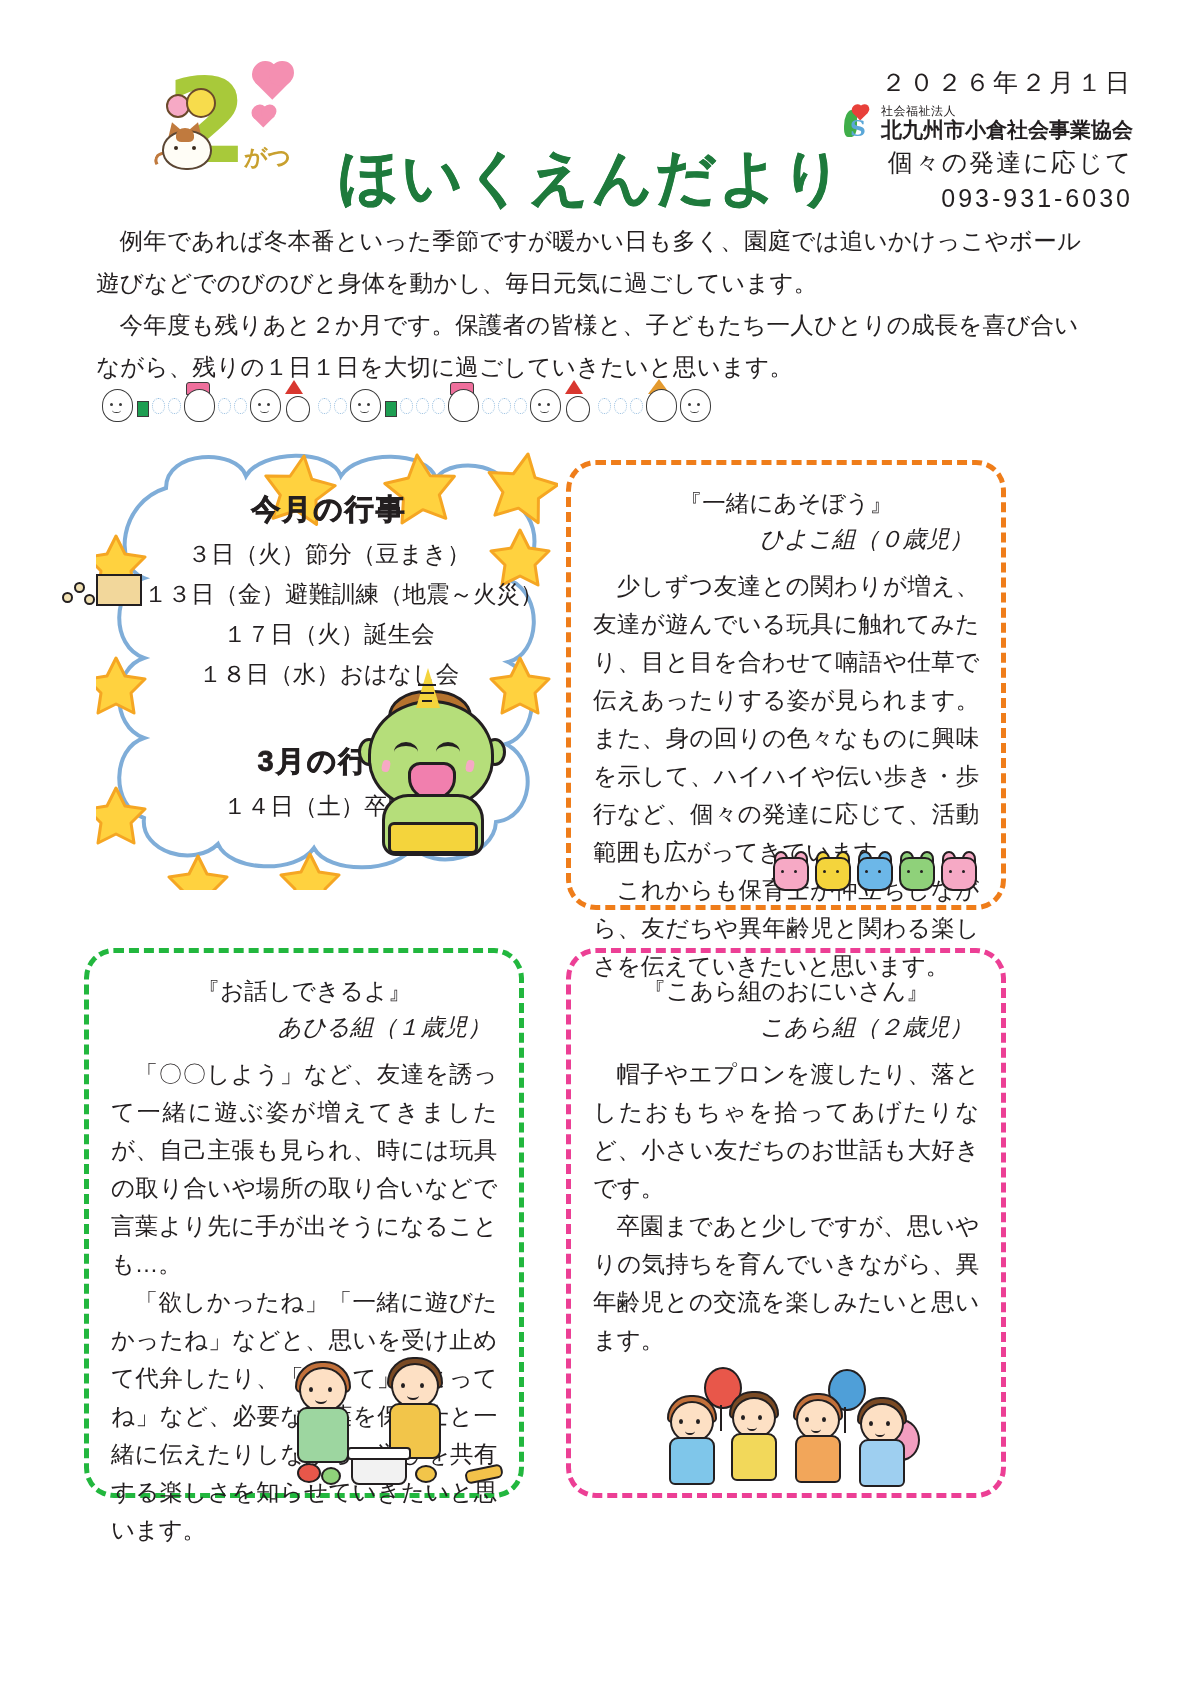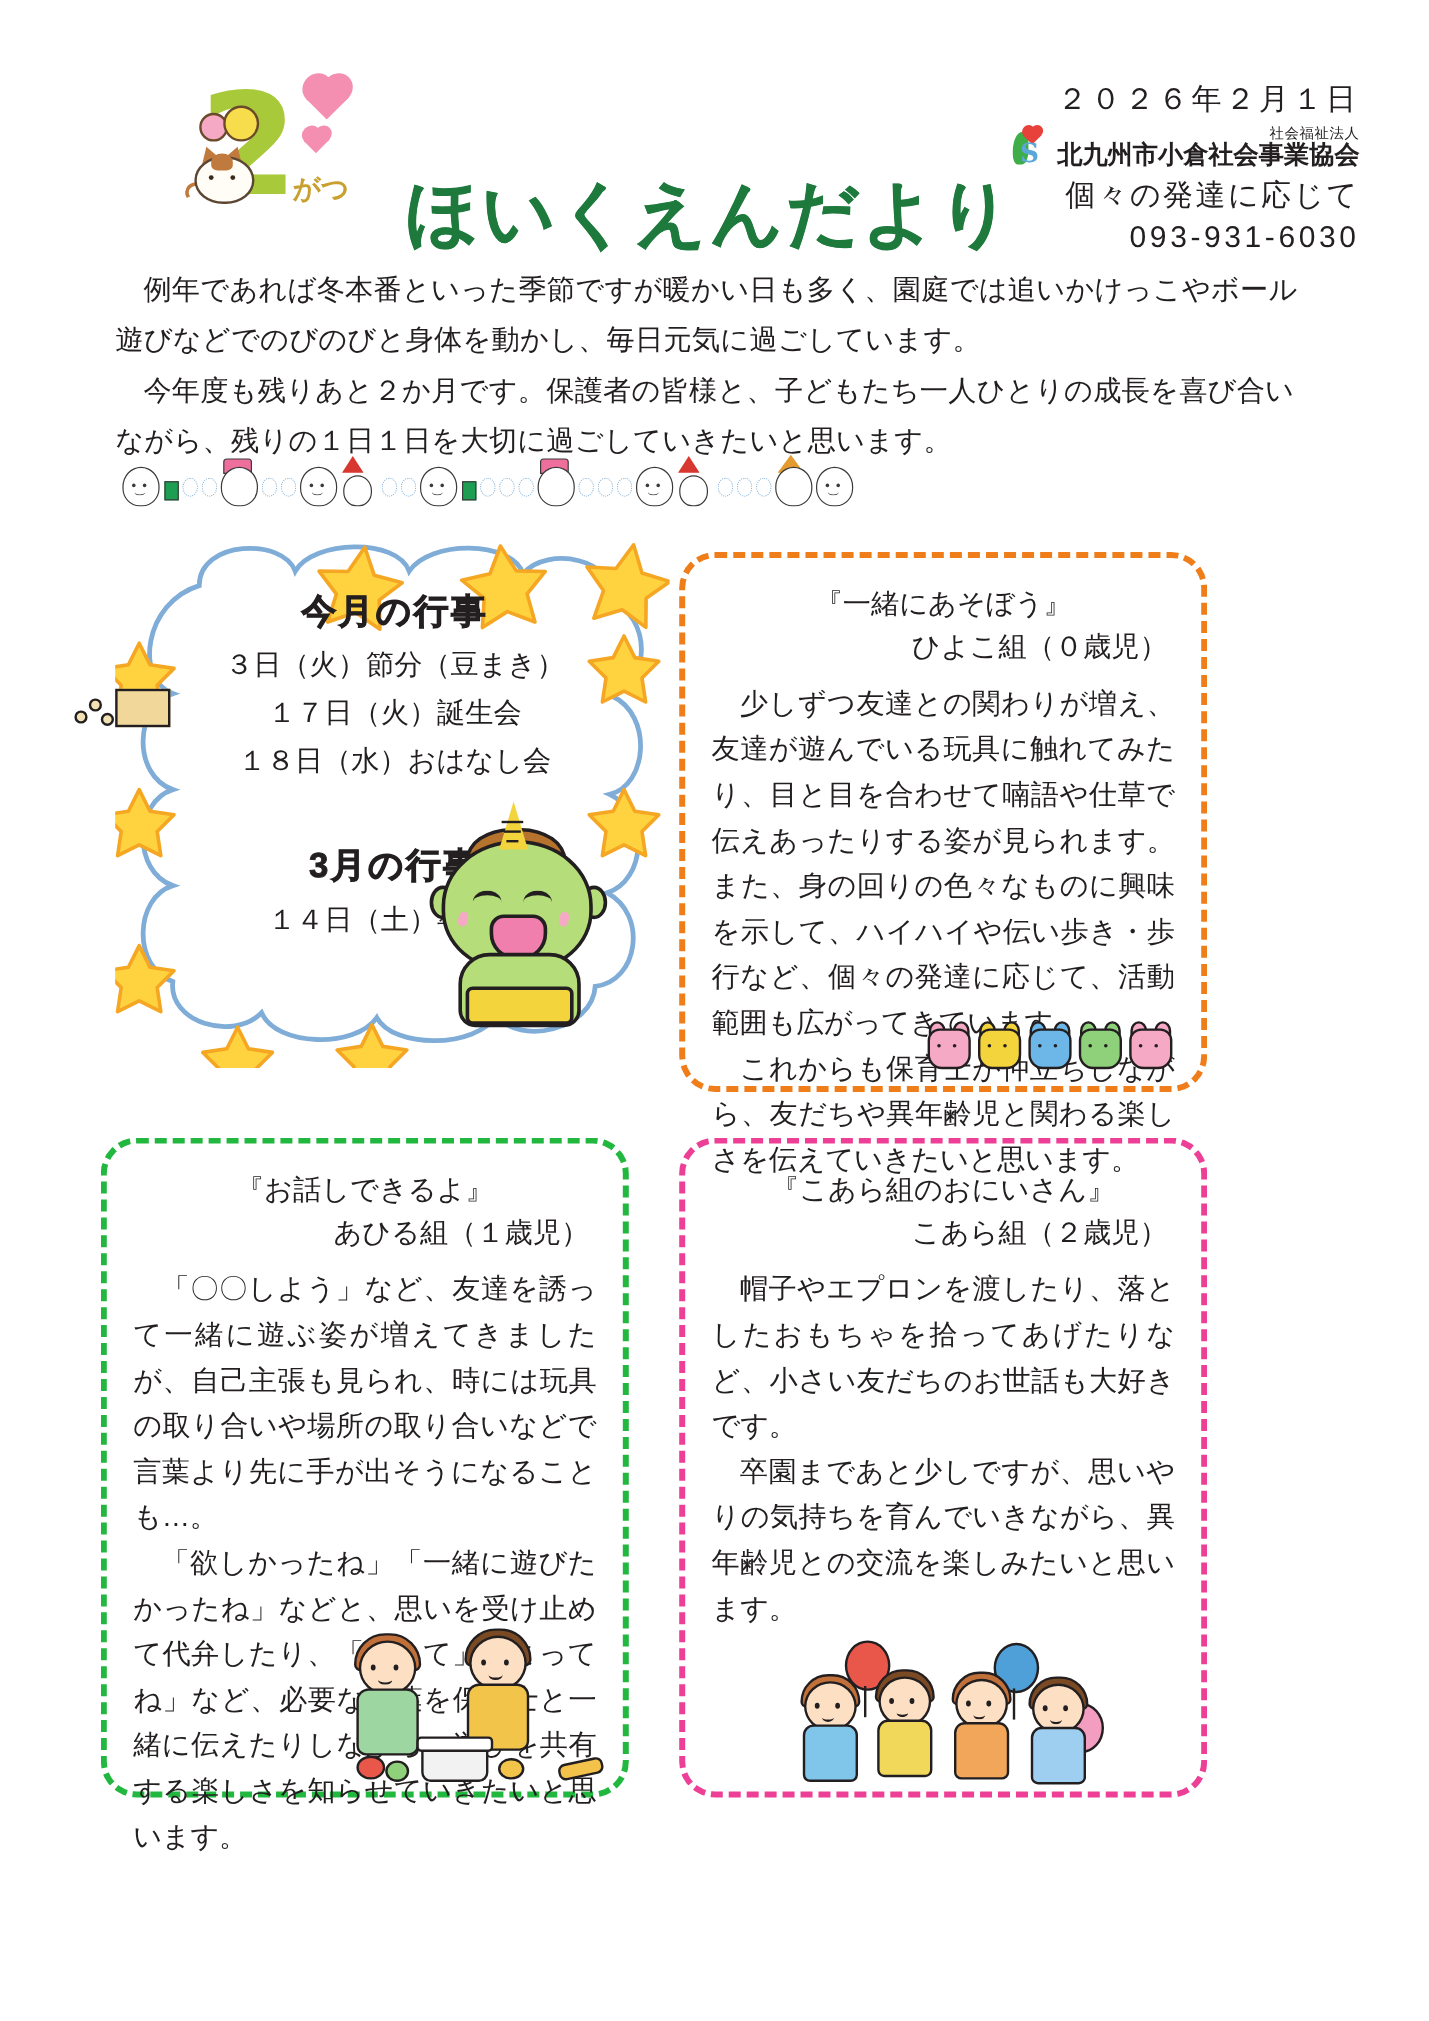--- a/index.html
+++ b/index.html
@@ -196,21 +196,20 @@
     color: #5aa7d8;
     line-height: 1;
     font-family: "DejaVu Serif", serif;
   }
   .corp-texts { text-align: left; }
   .corp-small {
     font-size: 12px;
     letter-spacing: 0.5px;
     color: #231f20;
     line-height: 1.1;
-    text-align: right;
   }
   .corp-name {
     font-size: 21px;
     font-weight: 700;
     letter-spacing: 0px;
     color: #231f20;
     line-height: 1.15;
     white-space: nowrap;
   }
   .hdr-en {
@@ -487,20 +486,21 @@
     font-size: 23.5px;
     text-align: center;
     margin: 22px 0 0 0;
     letter-spacing: 0px;
   }
   .cb-head-2 {
     font-size: 23.5px;
     text-align: right;
     margin: 4px 28px 0 0;
     letter-spacing: 0px;
+    font-style: italic;
   }
   .cb-body {
     margin: 12px 22px 0 22px;
     font-size: 23.5px;
     line-height: 38px;
     letter-spacing: -0.2px;
     text-align: justify;
   }
   .cb-body p { margin: 0; text-indent: 1em; }
 
@@ -874,20 +874,21 @@
         <path d="M 112 40 l 9 18 20 3 -14 14 3 20 -18 -9 -18 9 3 -20 -14 -14 20 -3 z" transform="translate(-92,320)"></path>
         <path d="M 112 40 l 9 18 20 3 -14 14 3 20 -18 -9 -18 9 3 -20 -14 -14 20 -3 z" transform="translate(-10,388)"></path>
         <path d="M 112 40 l 9 18 20 3 -14 14 3 20 -18 -9 -18 9 3 -20 -14 -14 20 -3 z" transform="translate(102,386)"></path>
       </g>
     </svg>
 
     <div class="event-inner">
       <div class="ev-title">今月の行事</div>
       <ul class="ev-list">
         <li>３日（火）節分（豆まき）</li>
+        <li>１３日（金）避難訓練（地震～火災）</li>
         <li>１７日（火）誕生会</li>
         <li>１８日（水）おはなし会</li>
       </ul>
       <div class="ev-title second">3月の行事</div>
       <ul class="ev-list march">
         <li>１４日（土）卒園式</li>
       </ul>
     </div>
 
     <div class="oni">

